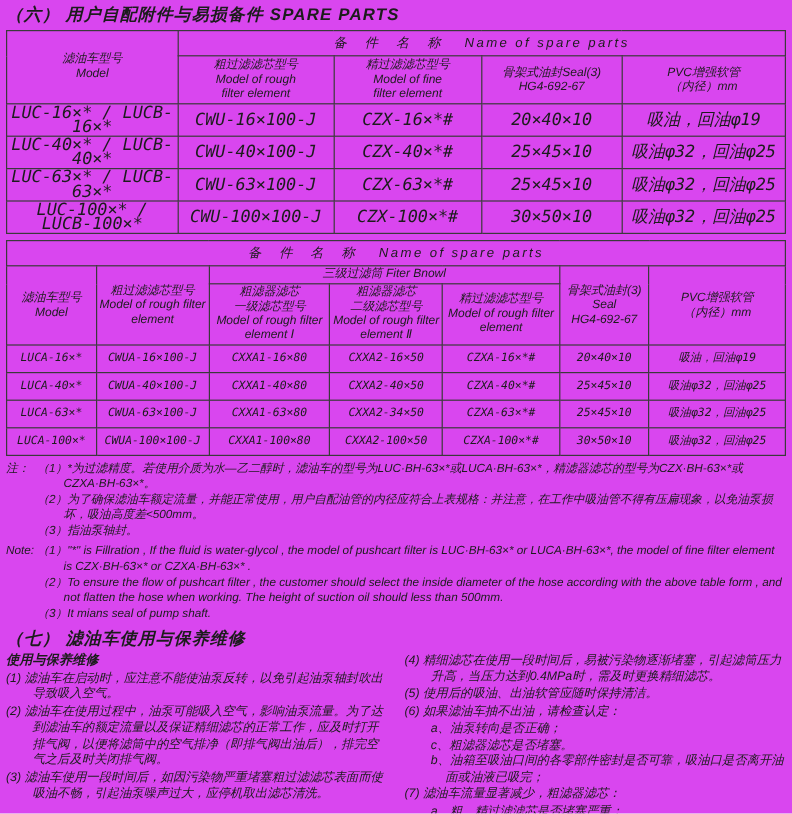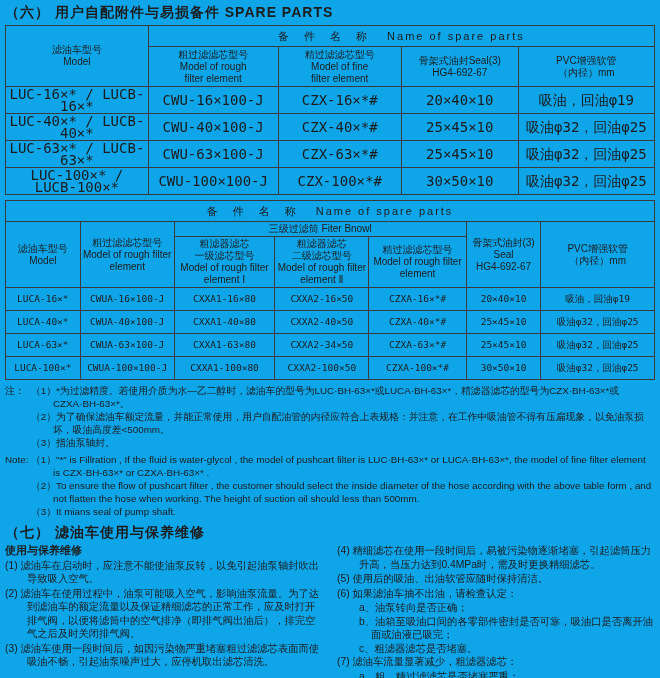--- a/index.html
+++ b/index.html
@@ -1,20 +1,20 @@
 <!DOCTYPE html>
 <html><head>
 <meta charset="utf-8">
 <style>
   html,body{margin:0;padding:0;background:#f6f6f4;}
   .page{
     width:660px;height:678px;box-sizing:border-box;
-    background:#0ea5e9;color:#1c1c1c;
+    background:#d946ef;color:#1c1c1c;
     font-family:"Liberation Sans","DejaVu Sans",sans-serif;
-    padding:3px 5px 2px 5px;overflow:hidden;
+    padding:3px 5px 2px 5px;overflow:hidden;font-style:italic;
   }
   .title{font-size:14px;font-weight:bold;letter-spacing:1px;margin:1px 0 3px 0;}
   table{border-collapse:collapse;width:100%;table-layout:fixed;}
   th,td{
     border:1px solid #3a3a3a;
     font-size:10px;line-height:12px;
     text-align:center;vertical-align:middle;
     padding:1px 2px;white-space:pre-line;
     overflow:hidden;
   }
@@ -212,22 +212,22 @@
       <div class="subhead">使用与保养维修</div>
       <div class="mitem"><span>(1)</span> <span>滤油车在启动时，应注意不能使油泵反转，以免引起油泵轴封吹出导致吸入空气。</span></div>
       <div class="mitem"><span>(2)</span> <span>滤油车在使用过程中，油泵可能吸入空气，影响油泵流量。为了达到滤油车的额定流量以及保证精细滤芯的正常工作，应及时打开排气阀，以便将滤筒中的空气排净（即排气阀出油后），排完空气之后及时关闭排气阀。</span></div>
       <div class="mitem"><span>(3)</span> <span>滤油车使用一段时间后，如因污染物严重堵塞粗过滤滤芯表面而使吸油不畅，引起油泵噪声过大，应停机取出滤芯清洗。</span></div>
     </div>
     <div class="col">
       <div class="mitem"><span>(4)</span> <span>精细滤芯在使用一段时间后，易被污染物逐渐堵塞，引起滤筒压力升高，当压力达到0.4MPa时，需及时更换精细滤芯。</span></div>
       <div class="mitem"><span>(5)</span> <span>使用后的吸油、出油软管应随时保持清洁。</span></div>
       <div class="mitem"><span>(6)</span> <span>如果滤油车抽不出油，请检查认定：</span></div>
       <div class="subitem">a、油泵转向是否正确；</div>
+      <div class="subitem">c、粗滤器滤芯是否堵塞。</div>
       <div class="subitem">b、油箱至吸油口间的各零部件密封是否可靠，吸油口是否离开油面或油液已吸完；</div>
-      <div class="subitem">c、粗滤器滤芯是否堵塞。</div>
       <div class="mitem"><span>(7)</span> <span>滤油车流量显著减少，粗滤器滤芯：</span></div>
       <div class="subitem">a、粗、精过滤滤芯是否堵塞严重；</div>
       <div class="subitem">b、油泵轴油封是否磨损或因反转而造成吹出。</div>
 
     </div>
   </div>
 
 </div>
 
 </body></html>

